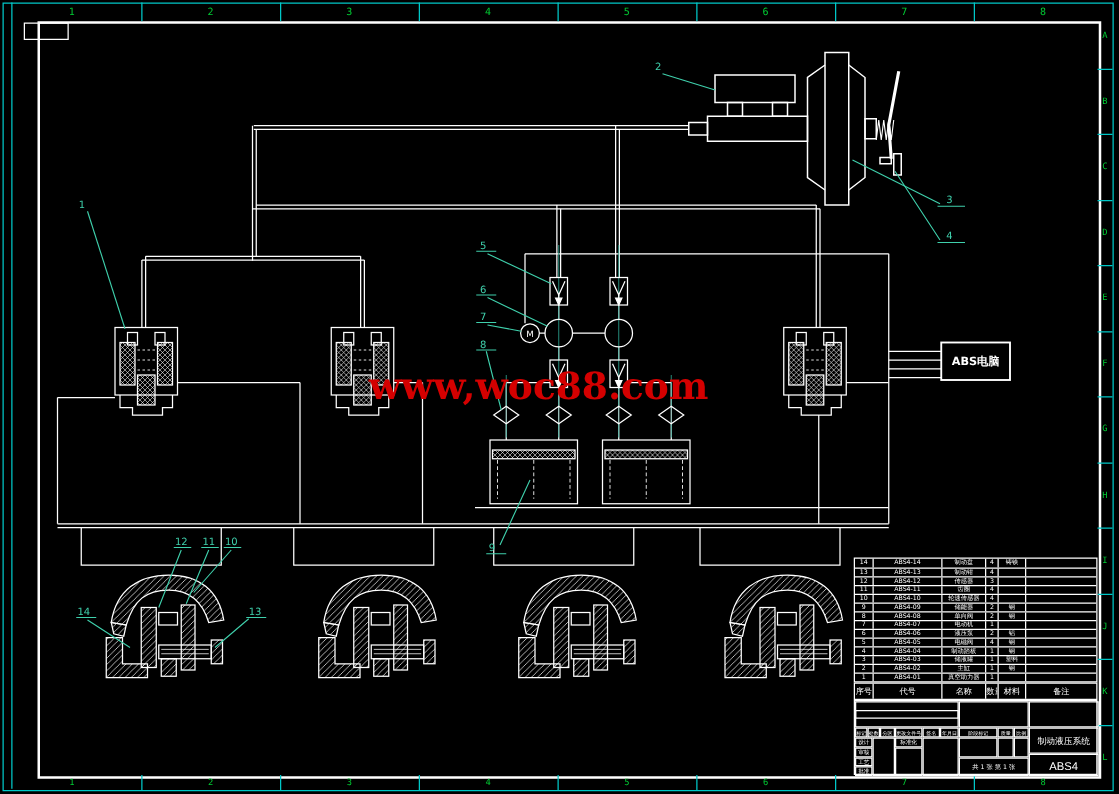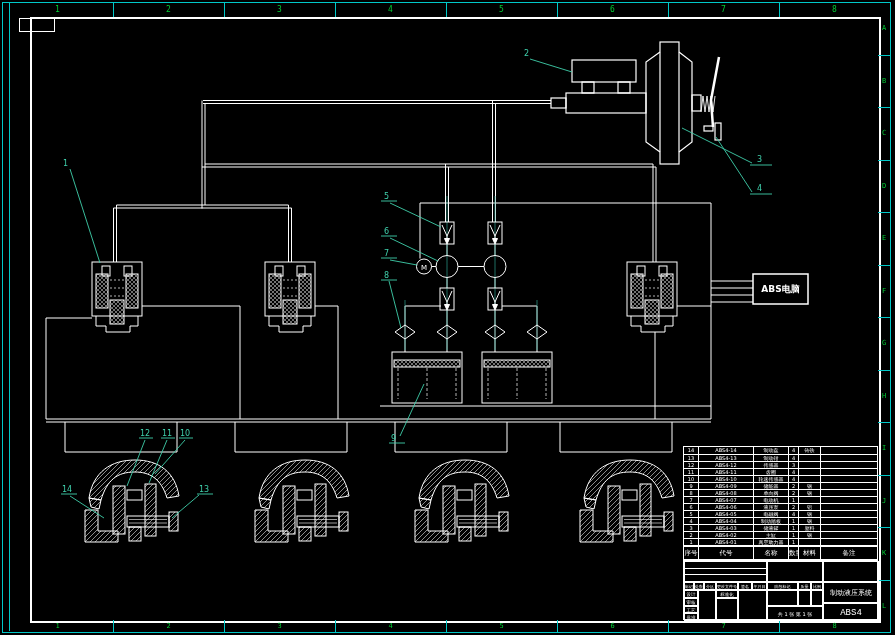--- a/index.html
+++ b/index.html
@@ -243,20 +243,21 @@
       <text x="384" y="278">8</text>
       <text x="391" y="441">9</text>
       <text x="180" y="436">10</text>
       <text x="162" y="436">11</text>
       <text x="140" y="436">12</text>
       <text x="199" y="492">13</text>
       <text x="62" y="492">14</text>
     </g>
   </svg>
 
+  <div class="abs watermark">www,woc88.com</div>
 
   <div class="abs ptable" id="parts-rows">
       <div class="prow" style="top: 0px; height: 7px; border-top: none;">
         <div class="pcell" style="width: 15px; line-height: 6px;">14</div>
         <div class="pcell" style="width: 55px; line-height: 6px;">ABS4-14</div>
         <div class="pcell" style="width: 35px; line-height: 6px;">制动盘</div>
         <div class="pcell" style="width: 10px; line-height: 6px;">4</div>
         <div class="pcell" style="width: 22px; line-height: 6px;">铸铁</div>
         <div class="pcell" style="width: 56px; border-right: none; line-height: 6px;"></div>
       </div>
@@ -397,16 +398,16 @@
     <div class="tbc" style="left:83px;top:21px;width:31px;height:8px;font-size:4px;line-height:8px">阶段标记</div>
     <div class="tbc" style="left:114px;top:21px;width:13px;height:8px;font-size:4px;line-height:8px">质量</div>
     <div class="tbc" style="left:127px;top:21px;width:12px;height:8px;font-size:4px;line-height:8px">比例</div>
     <div class="tbc" style="left:83px;top:29px;width:31px;height:16px"></div>
     <div class="tbc" style="left:114px;top:29px;width:13px;height:16px"></div>
     <div class="tbc" style="left:127px;top:29px;width:12px;height:16px"></div>
     <div class="tbc" style="left:83px;top:45px;width:56px;height:15px;font-size:5px;line-height:15px">共 1 张 第 1 张</div>
 
     <div class="tbc" style="left:139px;top:0;width:56px;height:21px"></div>
     <div class="tbc" style="left:139px;top:21px;width:56px;height:21px;font-size:7px;line-height:21px;font-weight:normal">制动液压系统</div>
-    <div class="tbc" style="left:139px;top:42px;width:56px;height:18px;font-size:9px;line-height:18px;font-family:Liberation Mono, monospace">ABS4</div>
+    <div class="tbc" style="left:139px;top:42px;width:56px;height:18px;font-size:9px;line-height:18px;font-family:Liberation Sans, sans-serif">ABS4</div>
   </div>
 
 </div>
 
 </body></html>

